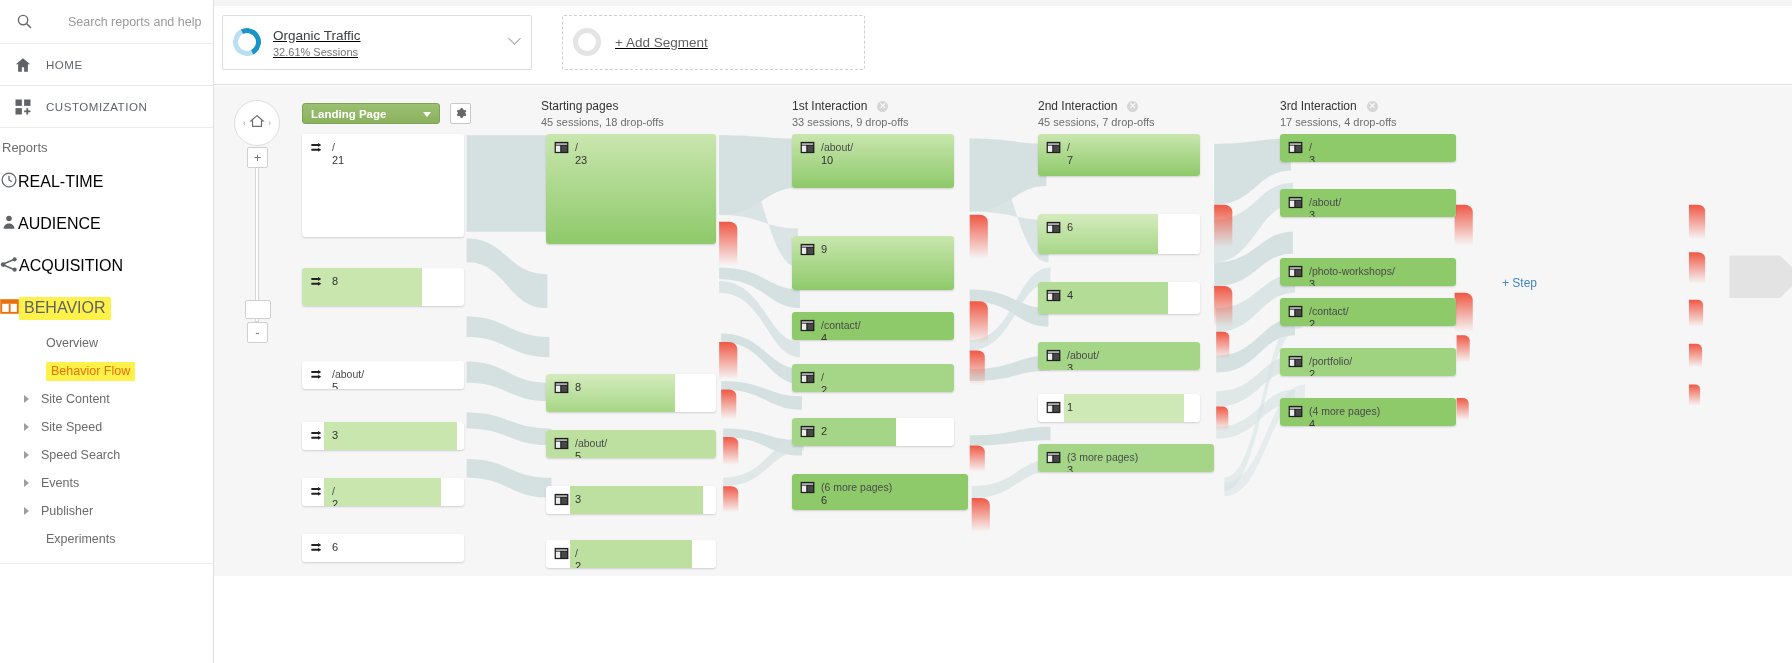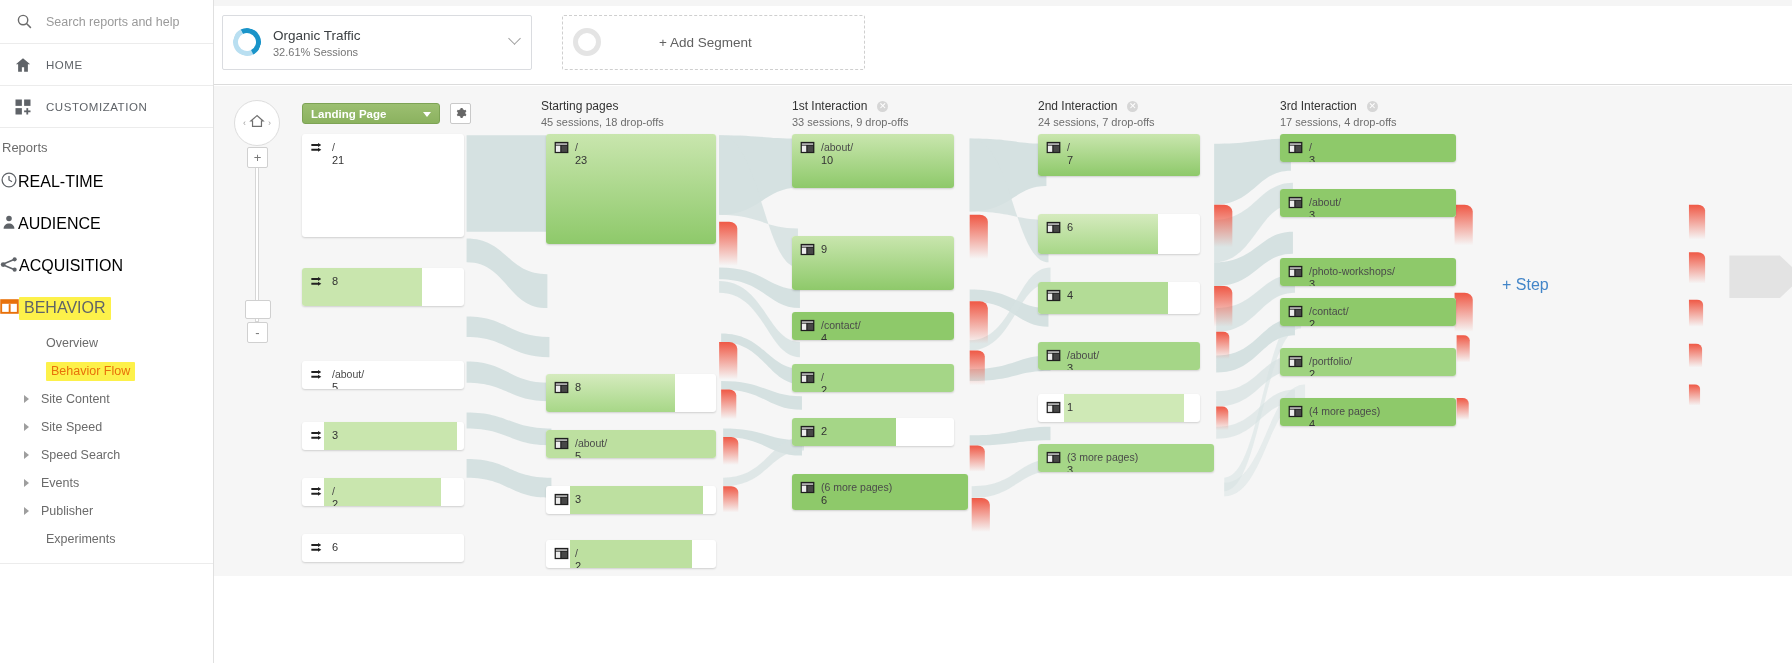--- a/index.html
+++ b/index.html
@@ -11,21 +11,21 @@
   .app { display: flex; width: 1792px; height: 663px; }
 
   
   .sidebar {
     width: 214px; height: 663px; flex: 0 0 214px;
     background: #fff; border-right: 1px solid #e0e0e0;
     position: relative; overflow: hidden;
   }
   .search-row {
     height: 44px; display: flex; align-items: center;
-    padding-left: 7px; border-bottom: 1px solid #ececec;
+    padding-left: 7px; border-bottom: 1px solid #ececec; gap: 22px;
   }
   .search-ico { width: 34px; display: flex; justify-content: center; }
   .search-input {
     border: 0; outline: 0; font-size: 12.5px; color: #8a8a8a;
     font-family: "Liberation Sans", sans-serif; background: transparent;
     width: 150px; padding-left: 5px;
   }
   .search-input::placeholder { color: #9a9a9a; }
 
   .nav-item {
@@ -54,31 +54,31 @@
   .sub-item.with-caret { padding-left: 24px; }
   .caret {
     width: 0; height: 0; border-left: 5px solid #9e9e9e;
     border-top: 4px solid transparent; border-bottom: 4px solid transparent;
     margin-right: 12px;
   }
   .sub-item .t { white-space: nowrap; }
   .divider-line { height: 1px; background: #ececec; margin-top: 10px; }
 
   
-  .main { flex: 1; height: 576px; position: relative; background: #fff; overflow: hidden; }
+  .main { flex: 1; height: 576px; position: relative; background: #fff; overflow: hidden; text-decoration: underline; }
   .seg-bar {
     height: 85px; border-bottom: 1px solid #dcdcdc;
     display: flex; align-items: center; padding-left: 8px; background: #fff;
   }
   .seg-card {
     width: 310px; height: 55px; border: 1px solid #dadce0; border-radius: 2px;
     display: flex; align-items: center; padding: 0 10px; position: relative;
     background: #fff; cursor: pointer;
   }
-  .seg-card.dashed { border: 1px dashed #cfcfcf; margin-left: 30px; width: 303px; gap: 44px; }
+  .seg-card.dashed { border: 1px dashed #cfcfcf; margin-left: 30px; width: 303px; }
   .donut {
     width: 28px; height: 28px; border-radius: 50%;
     border: 5px solid #b9dff1; border-top-color: #1a94c9; border-right-color: #1a94c9;
     transform: rotate(18deg); flex: 0 0 28px;
   }
   .donut.empty { border: 5px solid #e4e4e4; transform: none; }
   .seg-text { margin-left: 12px; }
   .seg-name { font-size: 13.5px; color: #3c4043; line-height: 16px; }
   .seg-sub { font-size: 11px; color: #757575; margin-top: 2px; }
   .seg-add { margin-left: 14px; font-size: 13.5px; color: #616161; }
@@ -157,21 +157,21 @@
   .node .np { font-size: 10.5px; color: #4a4a4a; white-space: nowrap; }
   .node .nv { font-size: 11px; color: #333; margin-top: 2px; }
 
   .gnode .bar { background: linear-gradient(180deg,#c9e6ae 0%, #8ec96a 100%); }
   .gnode.flat .bar { background: #a8d98c; }
 
   
   svg.ribbons { position: absolute; inset: 0; width: 100%; height: 100%; pointer-events: none; }
 
   .step-add {
-    position: absolute; font-size: 16px; color: #4285c8; cursor: pointer;
+    position: absolute; font-size: 12px; color: #4285c8; cursor: pointer;
   }
   .topline { position:absolute; left:0; top:0; right:0; height:6px; background:#f5f5f5; }
 </style>
 </head>
 <body>
 
 <div class="app">
 
   <div class="sidebar">
 
@@ -338,21 +338,21 @@
         <div class="col-head" style="left:327px; top:13px;">
           <div class="col-title">Starting pages</div>
           <div class="col-sub">45 sessions, 18 drop-offs</div>
         </div>
         <div class="col-head" style="left:578px; top:13px;">
           <div class="col-title"><span>1st Interaction</span><span class="col-x">✕</span></div>
           <div class="col-sub">33 sessions, 9 drop-offs</div>
         </div>
         <div class="col-head" style="left:824px; top:13px;">
           <div class="col-title"><span>2nd Interaction</span><span class="col-x">✕</span></div>
-          <div class="col-sub">24 sessions, 7 drop-offs</div>
+          <div class="col-sub">45 sessions, 7 drop-offs</div>
         </div>
         <div class="col-head" style="left:1066px; top:13px;">
           <div class="col-title"><span>3rd Interaction</span><span class="col-x">✕</span></div>
           <div class="col-sub">17 sessions, 4 drop-offs</div>
         </div>
 
         <svg class="ribbons" viewBox="0 0 1562 578" preserveAspectRatio="none">
           <g fill="#d5e1e1">
 
             <path d="M250,58 L330,58 L330,172 L250,172 Z"></path>

